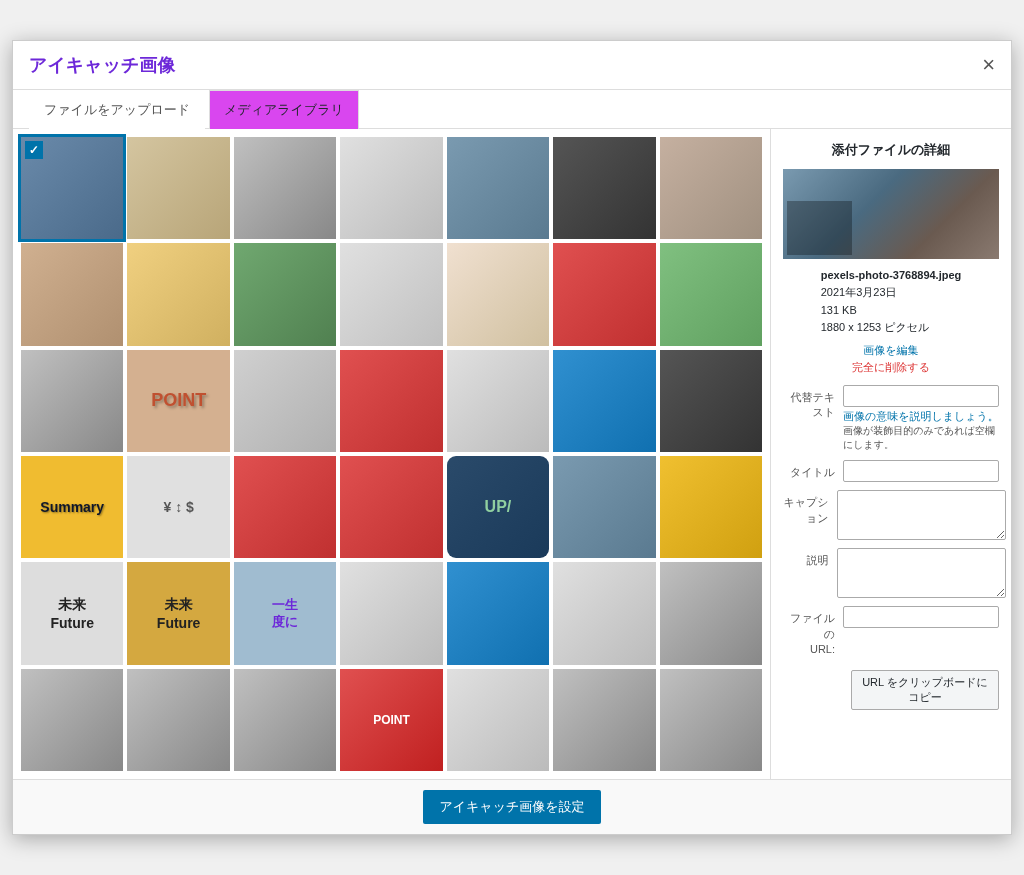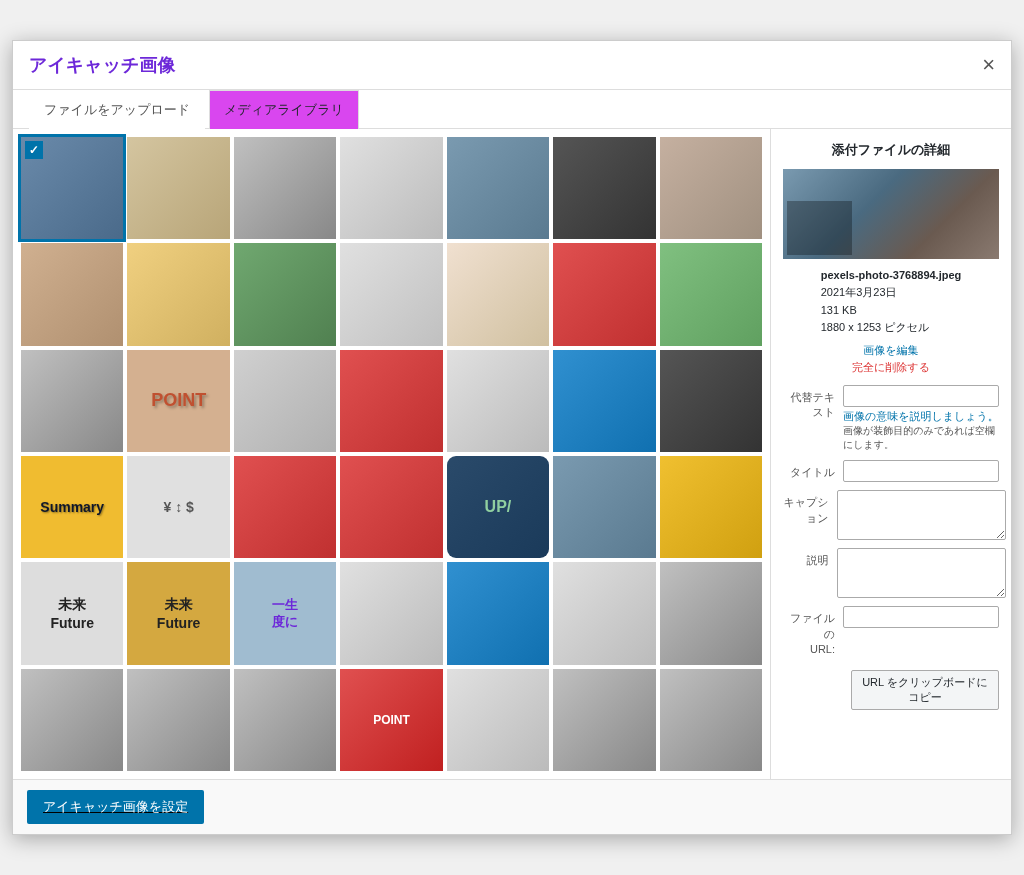--- a/index.html
+++ b/index.html
@@ -29,21 +29,21 @@
     .attachment-preview-box { width: 100%; height: 90px; background: linear-gradient(135deg, #aaa, #666); margin-bottom: 8px; display: flex; align-items: center; justify-content: center; overflow: hidden; }
     .file-info { font-size: 11px; line-height: 1.6; color: #23282d; margin-bottom: 6px; }
     .file-info-name { font-weight: 600; }
     .link-btn { color: #0073aa; background: none; border: none; cursor: pointer; font-size: 11px; text-decoration: none; display: block; margin-bottom: 2px; }
     .form-group { display: flex; align-items: flex-start; margin-bottom: 8px; }
     .form-label { width: 60px; font-size: 11px; color: #555; padding-top: 5px; flex-shrink: 0; text-align: right; padding-right: 8px; line-height: 1.4; }
     .form-input { flex: 1; padding: 4px 6px; font-size: 11px; border: 1px solid #aaa; border-radius: 2px; }
     .form-textarea { flex: 1; padding: 4px 6px; font-size: 11px; border: 1px solid #aaa; border-radius: 2px; height: 50px; resize: vertical; }
     .alt-text-note { font-size: 10px; color: #555; line-height: 1.4; margin-top: 2px; }
     .url-copy-btn { display: block; margin: 4px 0 0 68px; background: #f3f5f6; border: 1px solid #aaa; padding: 4px 10px; font-size: 11px; cursor: pointer; border-radius: 2px; color: #23282d; }
-    .modal-footer { padding: 10px 14px; border-top: 1px solid #ddd; display: flex; justify-content: flex-start; background: #f9f9f9; text-decoration: underline; }
+    .modal-footer { padding: 10px 14px; border-top: 1px solid #ddd; display: flex; justify-content: center; background: #f9f9f9; }
     .set-btn { background: #0073aa; color: #fff; border: none; padding: 8px 16px; font-size: 13px; cursor: pointer; border-radius: 2px; }
     
     .grid-container::-webkit-scrollbar { width: 8px; }
     .grid-container::-webkit-scrollbar-track { background: #f1f1f1; }
     .grid-container::-webkit-scrollbar-thumb { background: #bbb; border-radius: 4px; }
   </style>
 </head>
 <body>
 
 <div class="modal">

